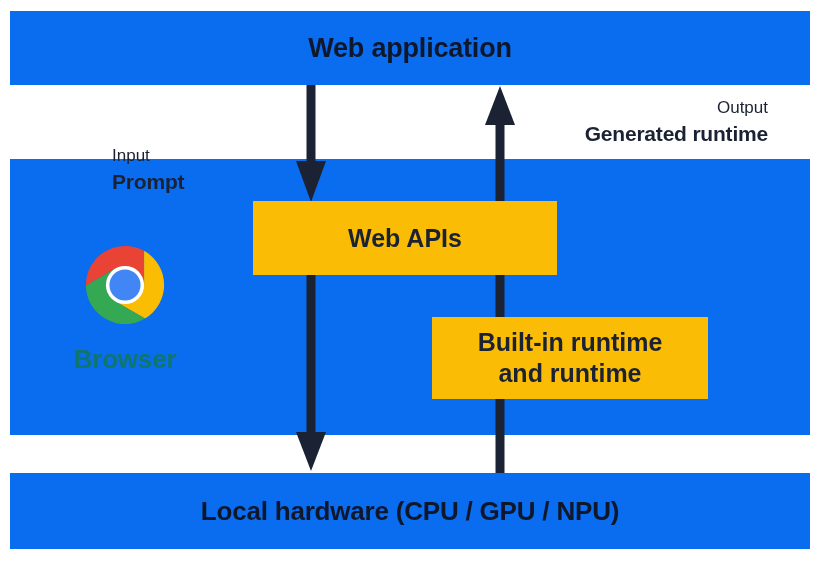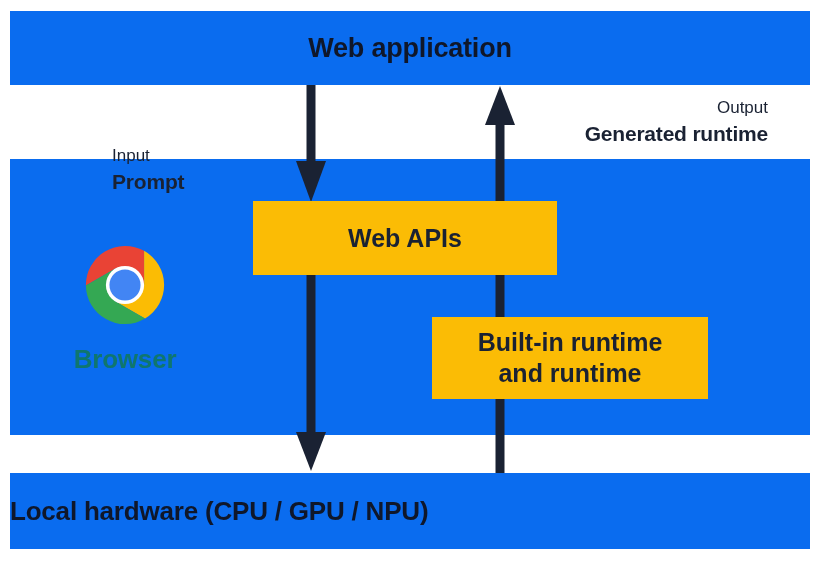--- a/index.html
+++ b/index.html
@@ -4,21 +4,21 @@
 <style>
   html,body{margin:0;padding:0;background:#fff;}
   .canvas{
     position:relative;width:820px;height:566px;background:#fff;overflow:hidden;
     font-family:"Liberation Sans",sans-serif;
     -webkit-font-smoothing:antialiased;
   }
   .band{position:absolute;left:10px;width:800px;background:var(--blue,#0a6cef);}
   .top-banner{top:11px;height:74px;display:flex;align-items:center;justify-content:center;z-index:1;}
   .main-region{top:159px;height:276px;z-index:1;}
-  .bottom-banner{top:473px;height:76px;display:flex;align-items:center;z-index:1;}
+  .bottom-banner{top:473px;height:76px;display:flex;align-items:center;justify-content:center;z-index:1;}
   .banner-text{
     color:#0f172a;font-weight:bold;font-size:27px;letter-spacing:-0.2px;
   }
   .bottom-banner .banner-text{font-size:26px;}
   .io-label{position:absolute;z-index:2;color:var(--dark,#1a2233);}
   .io-left{left:112px;top:97px;text-align:left;margin-top:48px;}
   .io-right{right:52px;top:97px;text-align:right;}
   .io-caption{font-size:17px;font-weight:normal;line-height:22px;}
   .io-value{font-size:21px;font-weight:bold;line-height:26px;margin-top:2px;letter-spacing:-0.2px;}
   .arrow-layer{position:absolute;left:0;top:0;z-index:2;pointer-events:none;}

